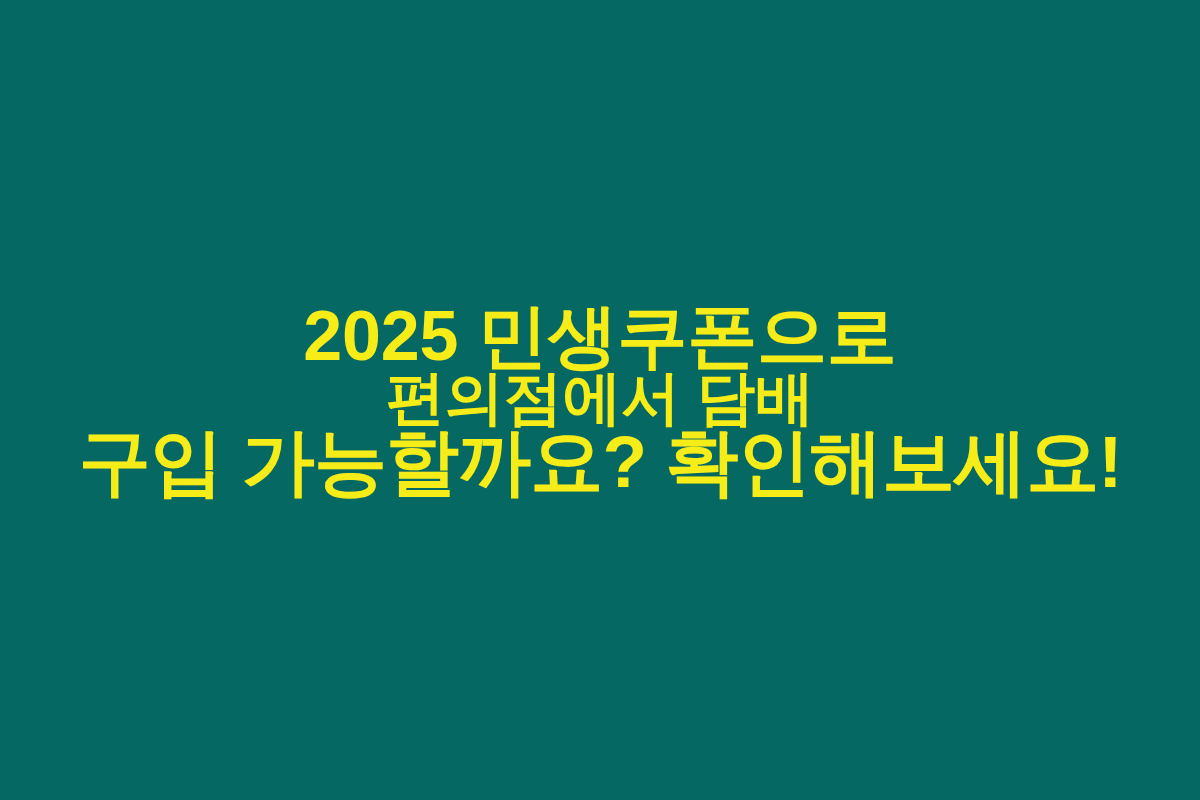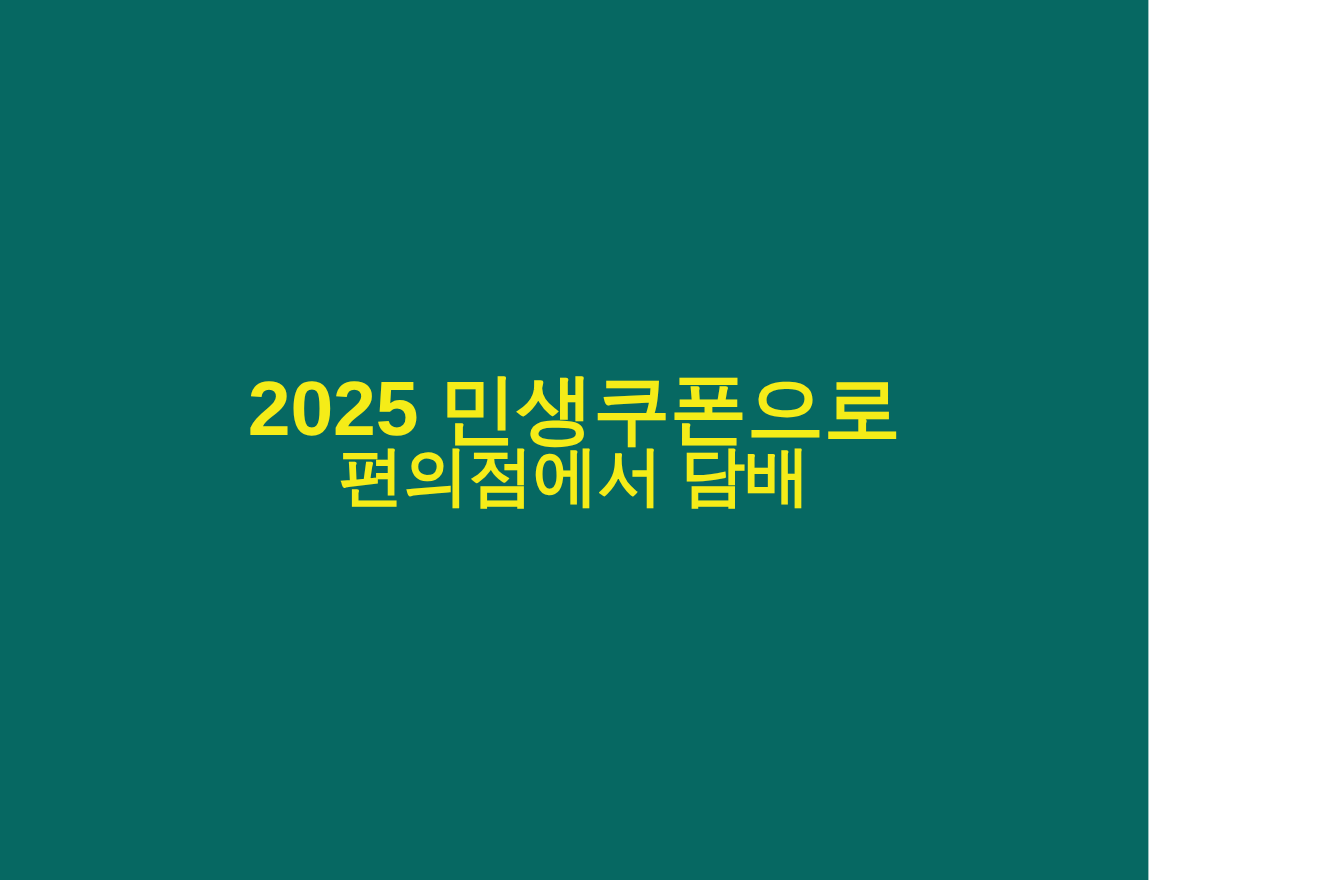--- a/index.html
+++ b/index.html
@@ -10,21 +10,21 @@
 
   body {
     width: 1200px;
     height: 800px;
     overflow: hidden;
     font-family: "Liberation Sans", "DejaVu Sans", sans-serif;
   }
 
   #card {
     position: relative;
-    width: 1044px;
+    width: 1200px;
     height: 800px;
     box-sizing: border-box;
     display: flex;
     align-items: center;
     justify-content: center;
     background: #066862;
   }
 
   #headline {
     width: 1200px;
@@ -64,16 +64,17 @@
 <body>
 
 <div id="card" style="background: rgb(6, 104, 98);">
 
   <h1 id="headline" style="color: rgb(245, 236, 24);">
 
     <span class="headline-line line-1">2025 민생쿠폰으로</span>
 
     <span class="headline-line line-2">편의점에서 담배</span>
 
+    <span class="headline-line line-3">구입 가능할까요? 확인해보세요!</span>
 
   </h1>
 
 </div>
 
 </body></html>

